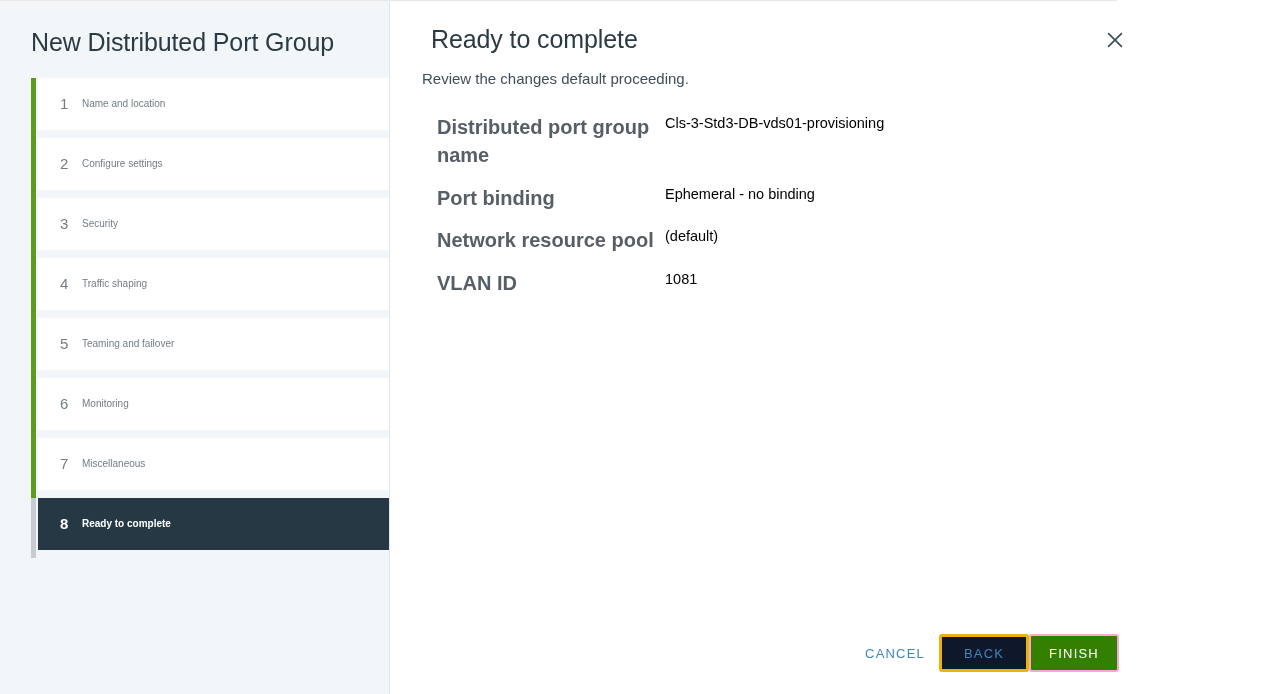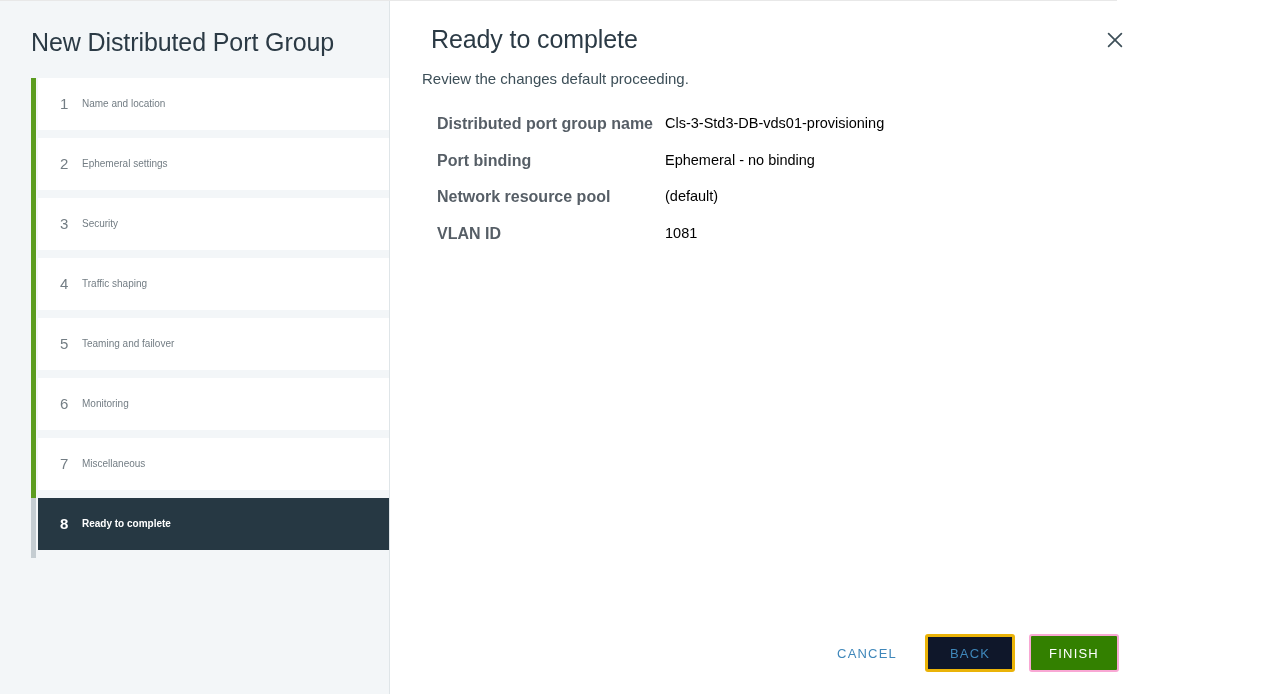--- a/index.html
+++ b/index.html
@@ -145,40 +145,39 @@
     width: 760px;
   }
   .srow {
     display: flex;
     align-items: flex-start;
     margin-bottom: 14px;
   }
   .srow .key {
     width: 228px;
     flex: 0 0 228px;
-    font-size: 16px;
+    font-size: 20px;
     font-weight: bold;
     color: #565e66;
     line-height: 1.42;
     padding-right: 10px;
   }
   .srow .val {
     font-size: 14.5px;
     color: #000000;
     line-height: 1.42;
   }
 
   
   #footer {
     position: absolute;
     right: 31px;
     bottom: 22px;
     display: flex;
     align-items: center;
-    gap: 14px;
   }
   .btn {
     font-family: "Liberation Sans", sans-serif;
     font-size: 13px;
     letter-spacing: 1.2px;
     text-transform: uppercase;
     cursor: pointer;
     border-radius: 3px;
     height: 38px;
     display: inline-flex;
@@ -217,21 +216,21 @@
     <div id="steps-wrap">
       <div id="rail"></div>
       <div id="rail-remaining"></div>
 
       <div class="step">
         <span class="num">1</span>
         <span class="lbl">Name and location</span>
       </div>
       <div class="step">
         <span class="num">2</span>
-        <span class="lbl">Ephemeral settings</span>
+        <span class="lbl">Configure settings</span>
       </div>
       <div class="step">
         <span class="num">3</span>
         <span class="lbl">Security</span>
       </div>
       <div class="step">
         <span class="num">4</span>
         <span class="lbl">Traffic shaping</span>
       </div>
       <div class="step">

